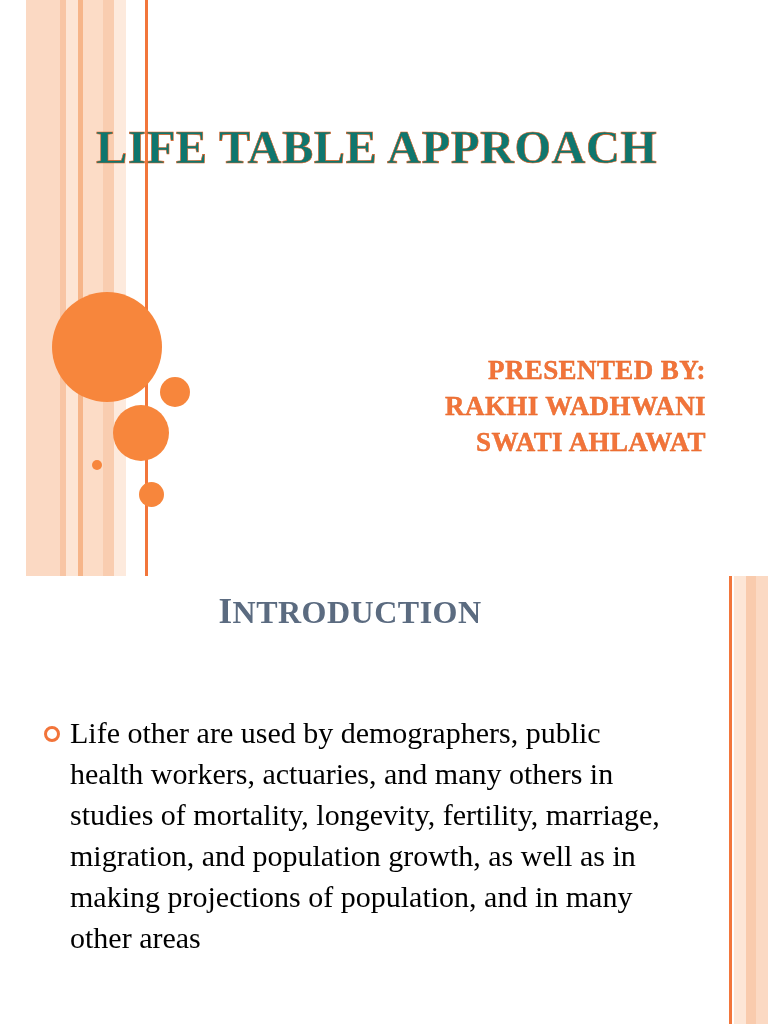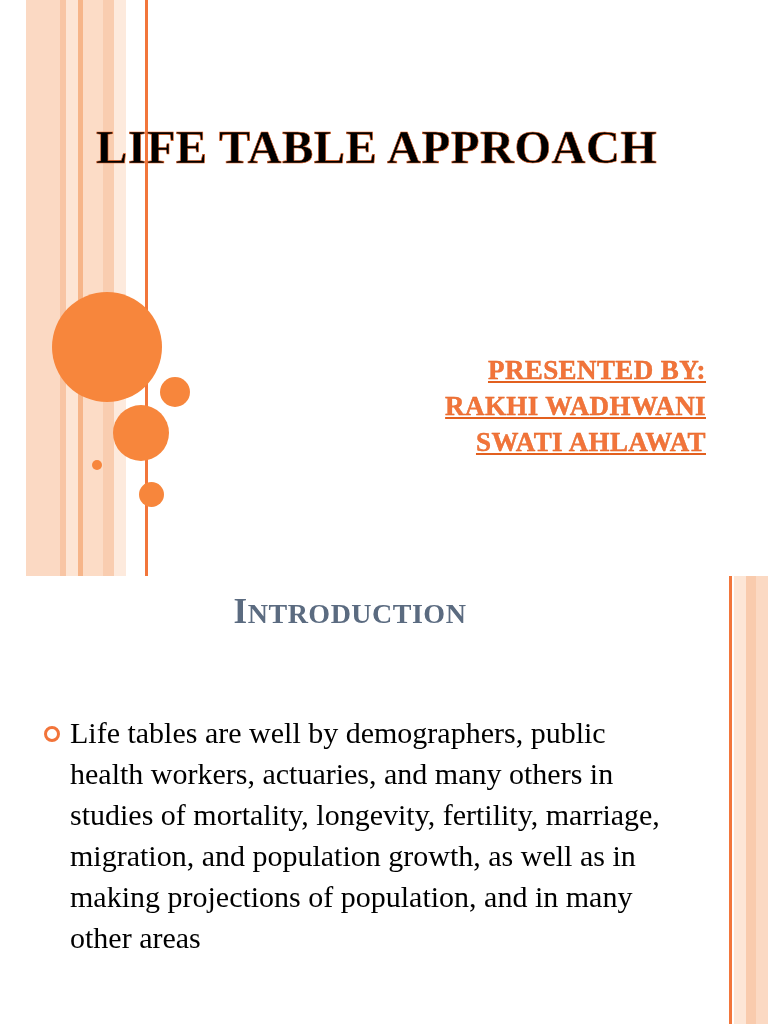--- a/index.html
+++ b/index.html
@@ -55,21 +55,21 @@
 
   .slide-one-title {
     position: absolute;
     left: 96px;
     top: 120px;
     width: 640px;
     font-family: "Liberation Serif", serif;
     font-size: 47px;
     font-weight: bold;
     letter-spacing: 0.5px;
-    color: #000000;
+    color: #0f766e;
     text-transform: uppercase;
     -webkit-text-stroke: 0.6px #e25f22;
   }
 
   .circle {
     position: absolute;
     border-radius: 50%;
     background: #f7863c;
   }
   .circle-a { left: 52px;  top: 292px; width: 110px; height: 110px; }
@@ -83,21 +83,20 @@
     right: 62px;
     top: 352px;
     text-align: right;
     color: #f2743a;
     font-family: "Liberation Serif", serif;
     font-weight: bold;
     font-size: 27px;
     line-height: 36px;
     text-transform: uppercase;
     letter-spacing: 0.4px;
-    text-decoration: underline;
     -webkit-text-stroke: 0.4px #e2601f;
   }
   .presented div { white-space: pre; }
 
   
   .slide-two {
     position: absolute;
     left: 0;
     top: 576px;
     width: 768px;
@@ -124,21 +123,21 @@
     top: 592px;
     width: 700px;
     text-align: center;
     color: #5b6b80;
     font-family: "Liberation Serif", serif;
     font-weight: bold;
     font-size: 35px;
     letter-spacing: 0.5px;
   }
   .section-heading .small-caps {
-    font-size: 28px;
+    font-size: 32px;
   }
 
   .bullet-block {
     position: absolute;
     left: 44px;
     top: 712px;
     width: 636px;
     display: flex;
     align-items: flex-start;
   }
@@ -200,16 +199,16 @@
       <div class="rstripe r4"></div>
     </div>
   </div>
 
   <div class="section-heading">
     <span>I</span><span class="small-caps">NTRODUCTION</span>
   </div>
 
   <div class="bullet-block">
     <span class="bullet-mark"></span>
-    <span class="bullet-text">Life tables are well by demographers, public health workers, actuaries, and many others in studies of mortality, longevity, fertility, marriage, migration, and population growth, as well as in making projections of population, and in many other areas</span>
+    <span class="bullet-text">Life other are used by demographers, public health workers, actuaries, and many others in studies of mortality, longevity, fertility, marriage, migration, and population growth, as well as in making projections of population, and in many other areas</span>
   </div>
 
 </div>
 
 </body></html>

